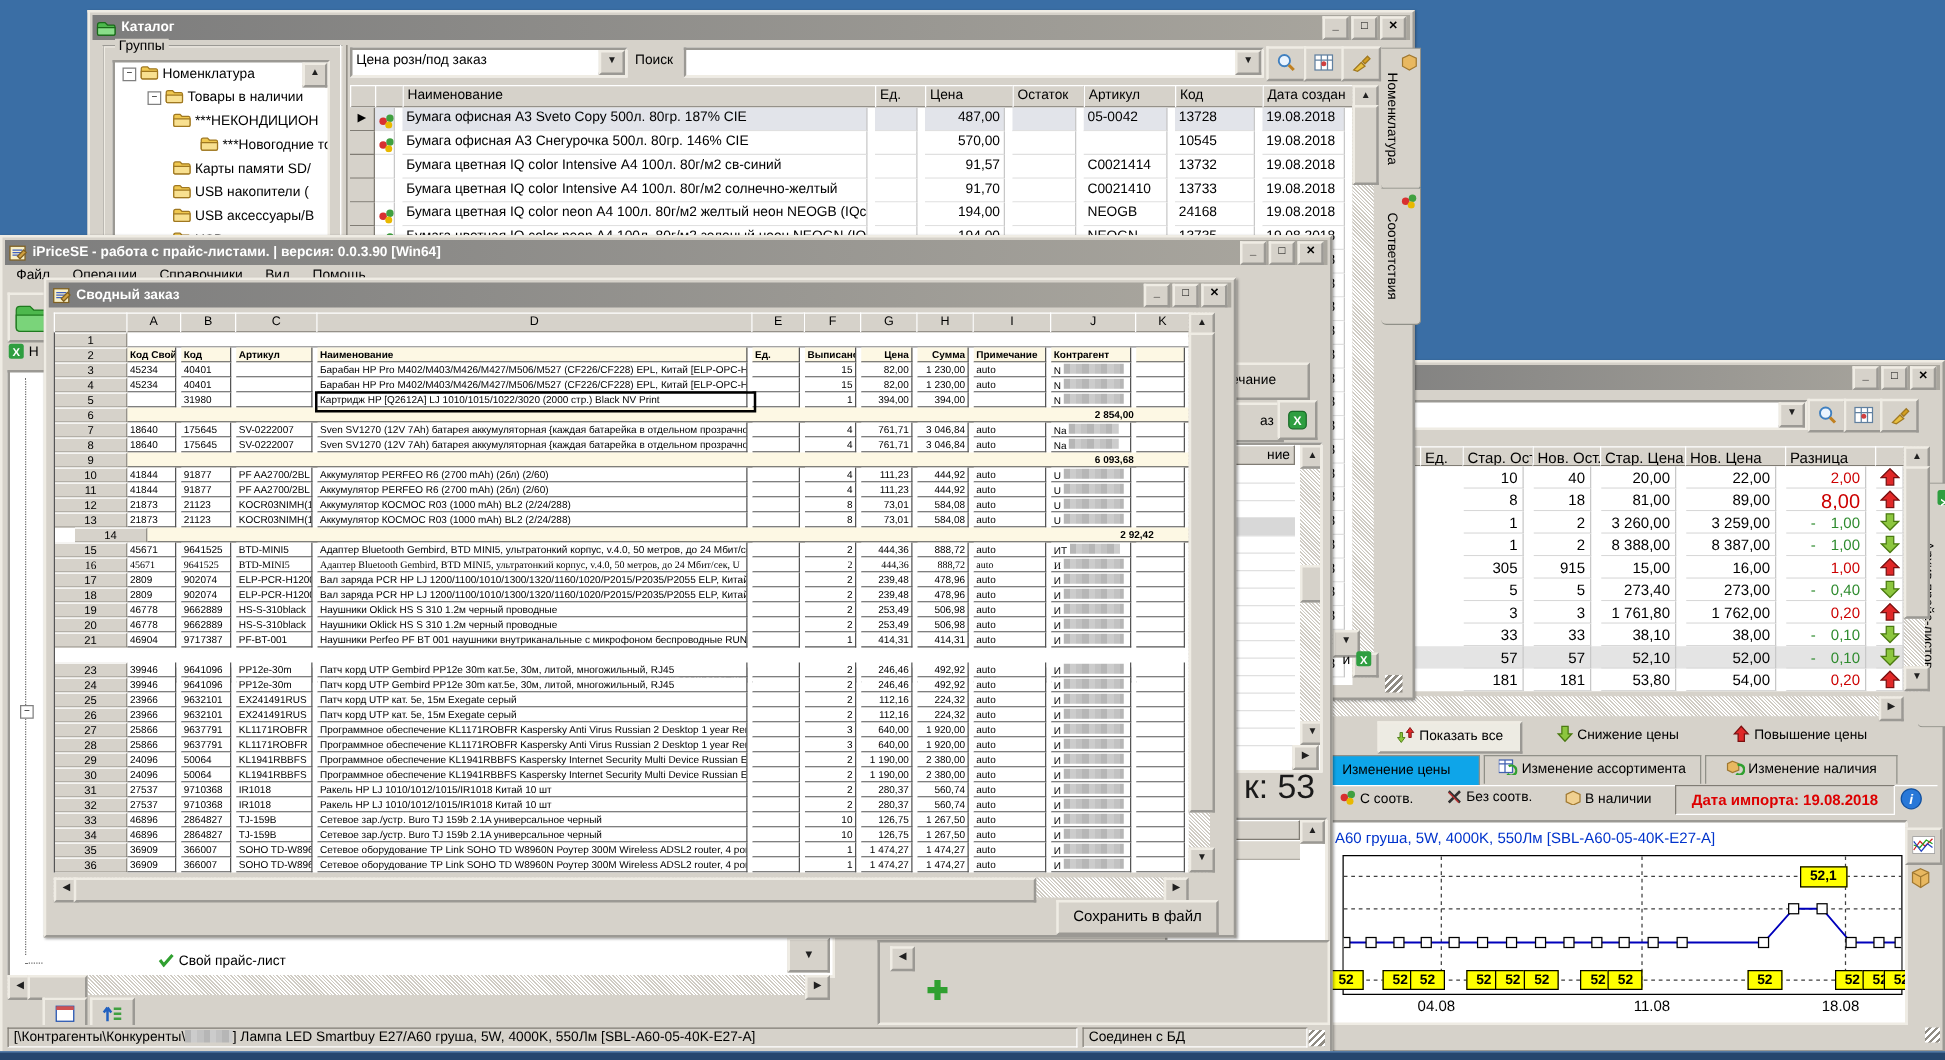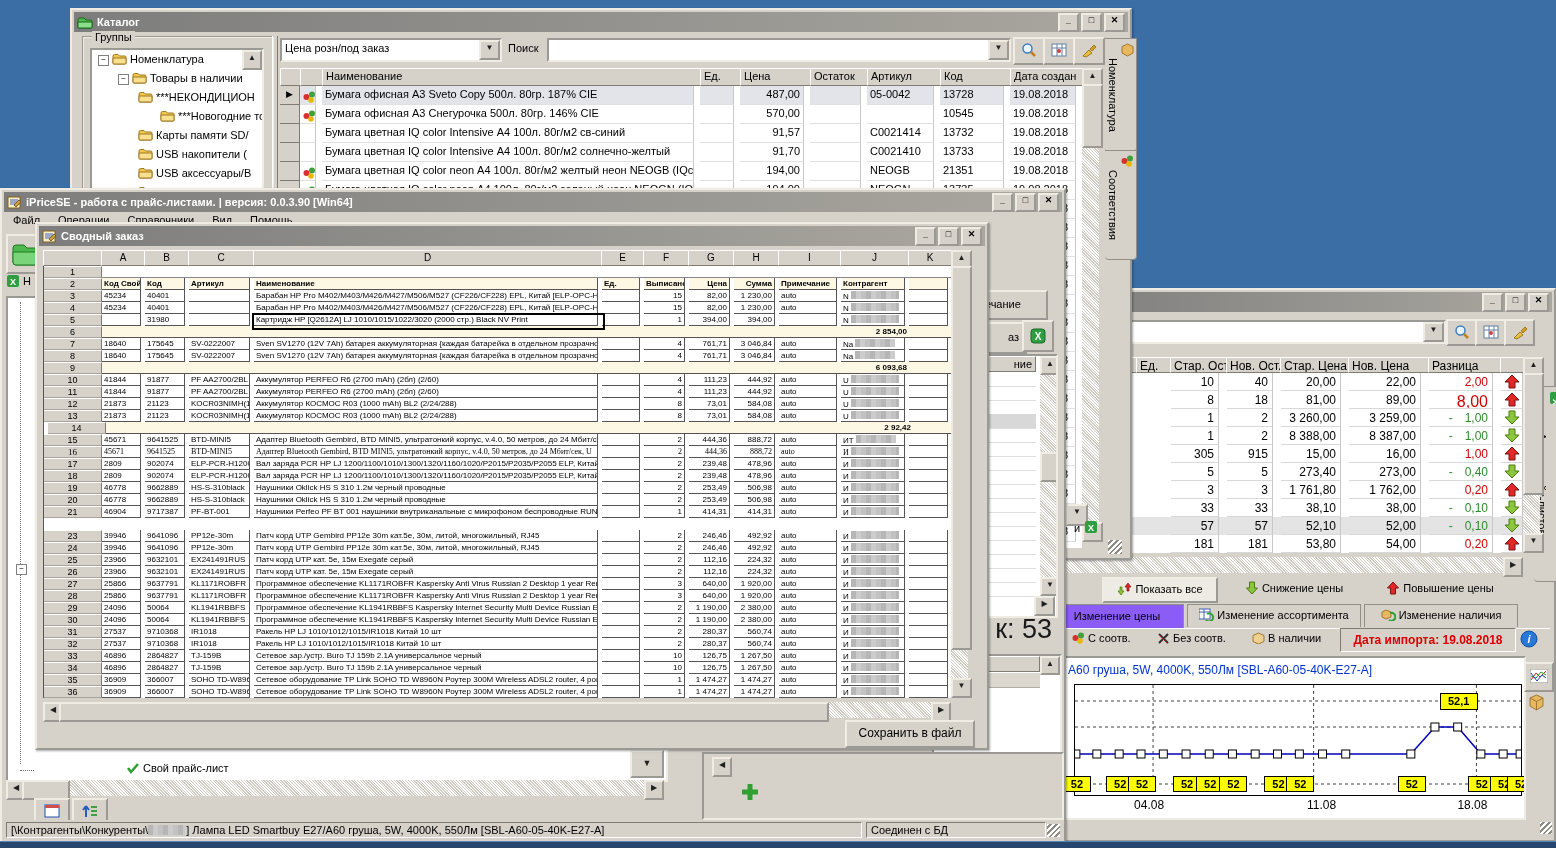--- a/index.html
+++ b/index.html
@@ -200,21 +200,21 @@
             <circle cx="3.5" cy="6" r="3" fill="#d83030"></circle>
             <circle cx="9" cy="3.5" r="3" fill="#40a040"></circle>
             <circle cx="8" cy="9" r="2.8" fill="#e8b800"></circle>
           </svg>
         </div>
         <div class="cell" style="left: 42px; top: 0px; width: 372px; height: 19px; background: rgb(255, 255, 255); border-right: 1px solid rgb(200, 200, 200); border-bottom: 1px solid rgb(224, 224, 224); padding: 2px 3px 0px; font-size: 11px; text-align: left;">Бумага цветная IQ color neon А4 100л. 80г/м2 желтый неон NEOGB (IQcl n</div>
         <div class="cell" style="left: 420px; top: 0px; width: 34px; height: 19px; background: rgb(255, 255, 255); border-right: 1px solid rgb(200, 200, 200); border-bottom: 1px solid rgb(224, 224, 224); padding: 2px 3px 0px; font-size: 11px; text-align: left;"></div>
         <div class="cell" style="left: 460px; top: 0px; width: 64px; height: 19px; background: rgb(255, 255, 255); border-right: 1px solid rgb(200, 200, 200); border-bottom: 1px solid rgb(224, 224, 224); padding: 2px 3px 0px; font-size: 11px; text-align: right;">194,00</div>
         <div class="cell" style="left: 530px; top: 0px; width: 51px; height: 19px; background: rgb(255, 255, 255); border-right: 1px solid rgb(200, 200, 200); border-bottom: 1px solid rgb(224, 224, 224); padding: 2px 3px 0px; font-size: 11px; text-align: right;"></div>
         <div class="cell" style="left: 587px; top: 0px; width: 67px; height: 19px; background: rgb(255, 255, 255); border-right: 1px solid rgb(200, 200, 200); border-bottom: 1px solid rgb(224, 224, 224); padding: 2px 3px 0px; font-size: 11px; text-align: left;">NEOGB</div>
-        <div class="cell" style="left: 660px; top: 0px; width: 64px; height: 19px; background: rgb(255, 255, 255); border-right: 1px solid rgb(200, 200, 200); border-bottom: 1px solid rgb(224, 224, 224); padding: 2px 3px 0px; font-size: 11px; text-align: left;">21351</div>
+        <div class="cell" style="left: 660px; top: 0px; width: 64px; height: 19px; background: rgb(255, 255, 255); border-right: 1px solid rgb(200, 200, 200); border-bottom: 1px solid rgb(224, 224, 224); padding: 2px 3px 0px; font-size: 11px; text-align: left;">24168</div>
         <div class="cell" style="left: 730px; top: 0px; width: 66px; height: 19px; background: rgb(255, 255, 255); border-right: 1px solid rgb(200, 200, 200); border-bottom: 1px solid rgb(224, 224, 224); padding: 2px 3px 0px; font-size: 11px; text-align: left;">19.08.2018</div>
       </div>
       <div style="position: absolute; left: 0px; top: 95px; width: 802px; height: 19px;">
         <div class="cell" style="left: 0px; top: 0px; width: 20px; height: 19px; background: rgb(214, 210, 202); border-right: 1px solid rgb(128, 124, 116); border-bottom: 1px solid rgb(128, 124, 116); text-align: center; font-size: 9px; line-height: 17px;"></div>
         <div class="cell" style="left: 20px; top: 0px; width: 16px; height: 19px; background: rgb(255, 255, 255); border-right: 1px solid rgb(200, 200, 200); border-bottom: 1px solid rgb(224, 224, 224); padding: 2px 3px 0px; font-size: 11px; text-align: center;">
           <svg width="13" height="12" style="margin: 3px auto 0px;">
             <circle cx="3.5" cy="6" r="3" fill="#d83030"></circle>
             <circle cx="9" cy="3.5" r="3" fill="#40a040"></circle>
             <circle cx="8" cy="9" r="2.8" fill="#e8b800"></circle>
           </svg>
@@ -664,21 +664,21 @@
     <span>Снижение цены</span>
   </div>
   <div class="abs" style="left:320px;top:287px;width:140px;height:22px;line-height:22px;text-align:center;">
     <svg width="14" height="14" style="display:inline-block;vertical-align:-3px">
         <path d="M7 1 L12.5 7 H9.5 V13 H4.5 V7 H1.5 Z" fill="#e02828" stroke="#7a1010"></path>
       </svg>
     <span>Повышение цены</span>
   </div>
 
   <div class="abs" style="left:0;top:312px;width:500px;height:26px;border-bottom:1px solid #fff;">
-    <div class="abs" style="left:0;top:2px;width:132px;height:23px;background:#8b5cf6;border:1px solid #909088;border-bottom:none;text-align:center;line-height:22px;">
+    <div class="abs" style="left:0;top:2px;width:132px;height:23px;background:#0ea5e9;border:1px solid #909088;border-bottom:none;text-align:center;line-height:22px;">
       <span>Изменение цены</span>
     </div>
     <div class="abs" style="left:137px;top:2px;width:172px;height:22px;background:#d6d2ca;border:1px solid #909088;border-bottom:none;text-align:center;line-height:21px;">
       <svg width="15" height="13" style="display:inline-block;vertical-align:-2px">
           <rect x="0" y="1" width="11" height="10" fill="#fff" stroke="#4060b0"></rect>
           <line x1="0" y1="4" x2="11" y2="4" stroke="#4060b0"></line>
           <line x1="5" y1="1" x2="5" y2="11" stroke="#4060b0"></line>
           <path d="M8 6 A4 4 0 1 1 7 12" fill="none" stroke="#30a030" stroke-width="2"></path>
         </svg>
       <span>Изменение ассортимента</span>
@@ -1107,21 +1107,21 @@
         <div class="cell" style="left: 145px; top: 0px; width: 61px; height: 12px; background: rgb(255, 255, 255); border-right: 1px solid rgb(85, 85, 85); border-bottom: 1px solid rgb(85, 85, 85); font-size: 8px; padding: 1px 2px 0px; text-align: left;">KOCR03NIMH(10</div>
         <div class="cell" style="left: 210px; top: 0px; width: 344px; height: 12px; background: rgb(255, 255, 255); border-right: 1px solid rgb(85, 85, 85); border-bottom: 1px solid rgb(85, 85, 85); font-size: 8px; padding: 1px 2px 0px; text-align: left;">Аккумулятор КОСМОС  R03 (1000 mAh)  BL2   (2/24/288)</div>
         <div class="cell" style="left: 558px; top: 0px; width: 38px; height: 12px; background: rgb(255, 255, 255); border-right: 1px solid rgb(85, 85, 85); border-bottom: 1px solid rgb(85, 85, 85); font-size: 8px; padding: 1px 2px 0px; text-align: left;"></div>
         <div class="cell" style="left: 600px; top: 0px; width: 41px; height: 12px; background: rgb(255, 255, 255); border-right: 1px solid rgb(85, 85, 85); border-bottom: 1px solid rgb(85, 85, 85); font-size: 8px; padding: 1px 2px 0px; text-align: right;">8</div>
         <div class="cell" style="left: 645px; top: 0px; width: 41px; height: 12px; background: rgb(255, 255, 255); border-right: 1px solid rgb(85, 85, 85); border-bottom: 1px solid rgb(85, 85, 85); font-size: 8px; padding: 1px 2px 0px; text-align: right;">73,01</div>
         <div class="cell" style="left: 690px; top: 0px; width: 41px; height: 12px; background: rgb(255, 255, 255); border-right: 1px solid rgb(85, 85, 85); border-bottom: 1px solid rgb(85, 85, 85); font-size: 8px; padding: 1px 2px 0px; text-align: right;">584,08</div>
         <div class="cell" style="left: 735px; top: 0px; width: 58px; height: 12px; background: rgb(255, 255, 255); border-right: 1px solid rgb(85, 85, 85); border-bottom: 1px solid rgb(85, 85, 85); font-size: 8px; padding: 1px 2px 0px; text-align: left;">auto</div>
         <div class="cell" style="left: 797px; top: 0px; width: 64px; height: 12px; background: rgb(255, 255, 255); border-right: 1px solid rgb(85, 85, 85); border-bottom: 1px solid rgb(85, 85, 85); font-size: 8px; padding: 1px 2px 0px; text-align: left;">U<span class="blur" style="width: 48px; height: 8px; margin-left: 2px; vertical-align: 0px;"></span></div>
         <div class="cell" style="left: 865px; top: 0px; width: 39px; height: 12px; background: rgb(255, 255, 255); border-right: 1px solid rgb(85, 85, 85); border-bottom: 1px solid rgb(85, 85, 85); font-size: 8px; padding: 1px 2px 0px; text-align: left;"></div>
       </div>
-      <div style="position: absolute; left: 4px; top: 156px; width: 908px; height: 12px;">
+      <div style="position: absolute; left: 16px; top: 156px; width: 908px; height: 12px;">
         <div class="cell" style="left: 0px; top: 0px; width: 58px; height: 12px; background: rgb(214, 210, 202); border-right: 1px solid rgb(128, 124, 116); border-bottom: 1px solid rgb(168, 164, 156); border-top: 1px solid rgb(255, 255, 255); text-align: center; font-size: 9px; line-height: 11px;">14</div>
         <div class="cell" style="left: 58px; top: 0px; width: 850px; height: 12px; background: rgb(253, 248, 228); border-bottom: 1px solid rgb(85, 85, 85); font-size: 8px; font-weight: bold; text-align: right; padding: 1px 45px 0px 0px;">2 92,42</div>
       </div>
       <div style="position: absolute; left: 0px; top: 168px; width: 908px; height: 12px;">
         <div class="cell" style="left: 0px; top: 0px; width: 58px; height: 12px; background: rgb(214, 210, 202); border-right: 1px solid rgb(128, 124, 116); border-bottom: 1px solid rgb(168, 164, 156); border-top: 1px solid rgb(255, 255, 255); text-align: center; font-size: 9px; line-height: 11px;">15</div>
         <div class="cell" style="left: 58px; top: 0px; width: 39px; height: 12px; background: rgb(255, 255, 255); border-right: 1px solid rgb(85, 85, 85); border-bottom: 1px solid rgb(85, 85, 85); font-size: 8px; padding: 1px 2px 0px; text-align: left;">45671</div>
         <div class="cell" style="left: 101px; top: 0px; width: 40px; height: 12px; background: rgb(255, 255, 255); border-right: 1px solid rgb(85, 85, 85); border-bottom: 1px solid rgb(85, 85, 85); font-size: 8px; padding: 1px 2px 0px; text-align: left;">9641525</div>
         <div class="cell" style="left: 145px; top: 0px; width: 61px; height: 12px; background: rgb(255, 255, 255); border-right: 1px solid rgb(85, 85, 85); border-bottom: 1px solid rgb(85, 85, 85); font-size: 8px; padding: 1px 2px 0px; text-align: left;">BTD-MINI5</div>
         <div class="cell" style="left: 210px; top: 0px; width: 344px; height: 12px; background: rgb(255, 255, 255); border-right: 1px solid rgb(85, 85, 85); border-bottom: 1px solid rgb(85, 85, 85); font-size: 8px; padding: 1px 2px 0px; text-align: left;">Адаптер  Bluetooth Gembird, BTD MINI5, ультратонкий корпус,  v.4.0, 50 метров, до 24 Мбит/сек, U</div>
         <div class="cell" style="left: 558px; top: 0px; width: 38px; height: 12px; background: rgb(255, 255, 255); border-right: 1px solid rgb(85, 85, 85); border-bottom: 1px solid rgb(85, 85, 85); font-size: 8px; padding: 1px 2px 0px; text-align: left;"></div>

